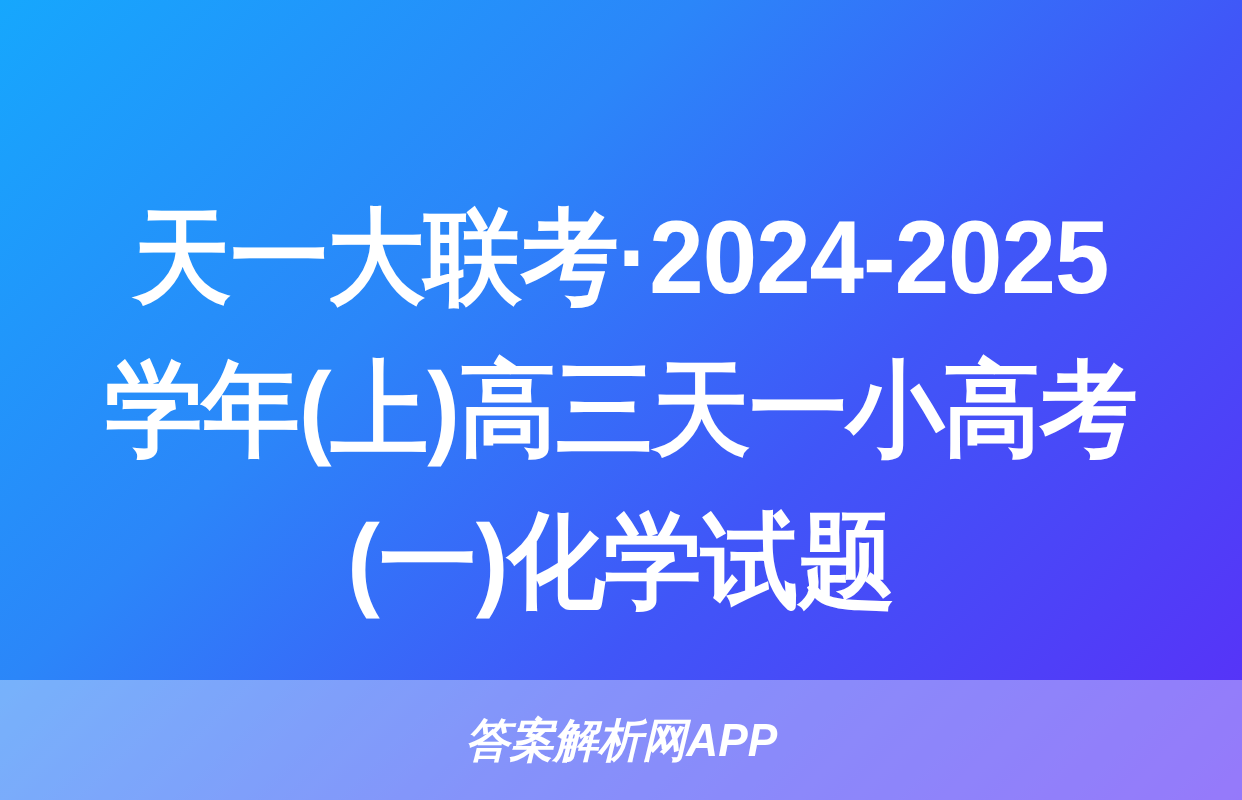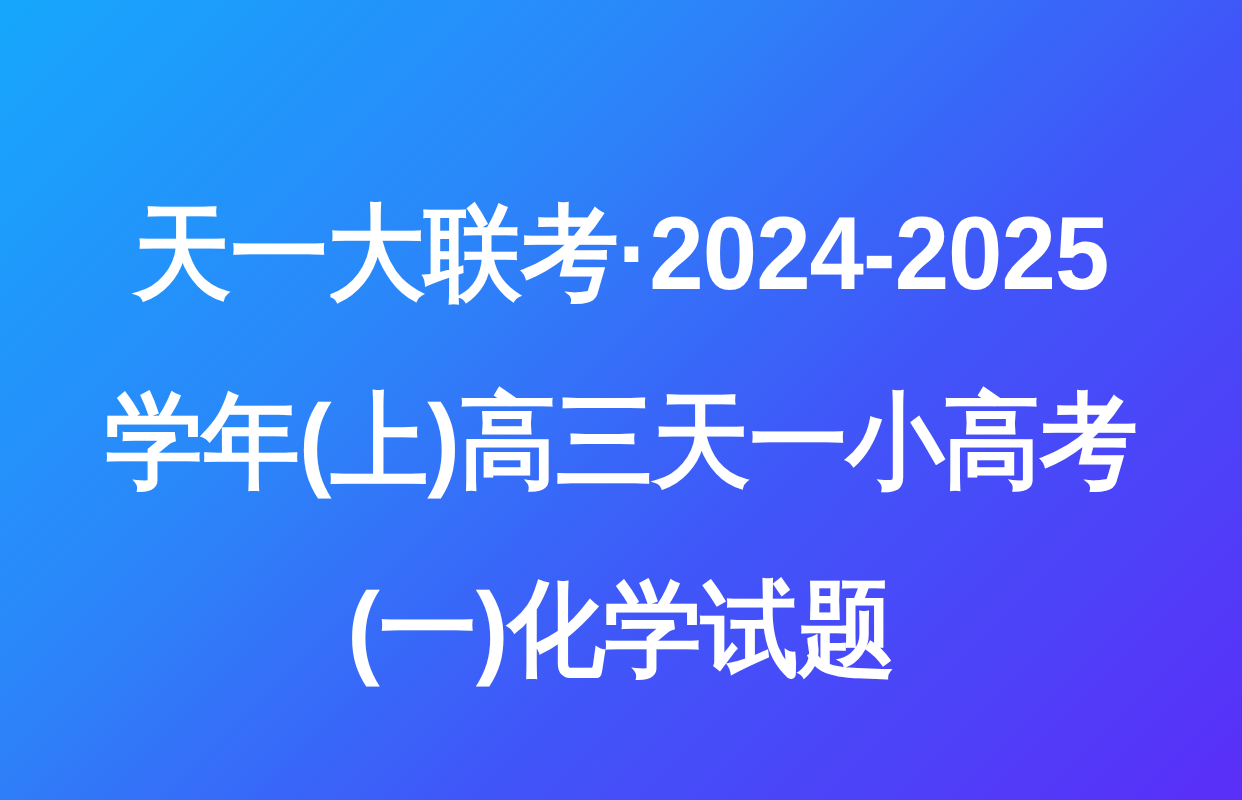--- a/index.html
+++ b/index.html
@@ -26,22 +26,21 @@
   
   #title-block {
     position: absolute;
     left: 0;
     right: 0;
     top: 178px;
     height: 460px;
     display: flex;
     flex-direction: column;
     align-items: center;
-    justify-content: flex-start;
-    gap: 36px;
+    justify-content: flex-end;
   }
 
   .title-line {
     display: block;
     width: 100%;
     text-align: center;
     color: #ffffff;
     font-weight: 700;
     font-size: 104px;
     line-height: 152px;
@@ -81,14 +80,17 @@
 <body>
 
 <div id="page">
 
   <div id="title-block">
     <span class="title-line">天一大联考·2024-2025</span>
     <span class="title-line">学年(上)高三天一小高考</span>
     <span class="title-line">(一)化学试题</span>
   </div>
 
+  <div id="footer-band">
+    <span id="footer-text">答案解析网APP</span>
+  </div>
 
 </div>
 
 </body></html>

